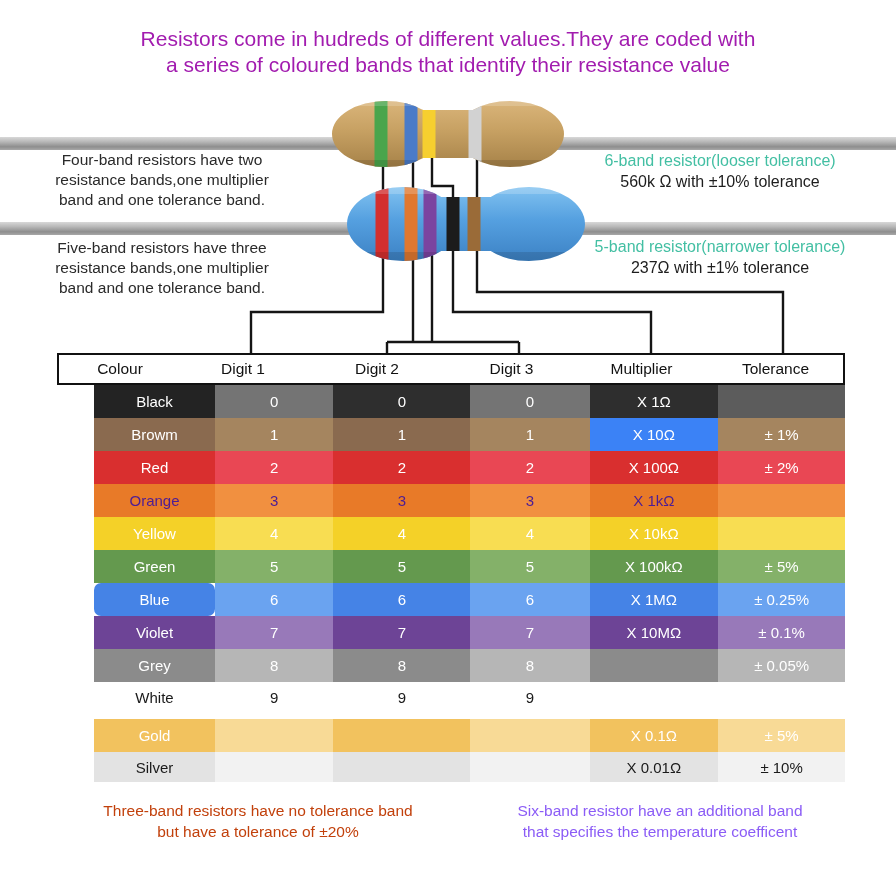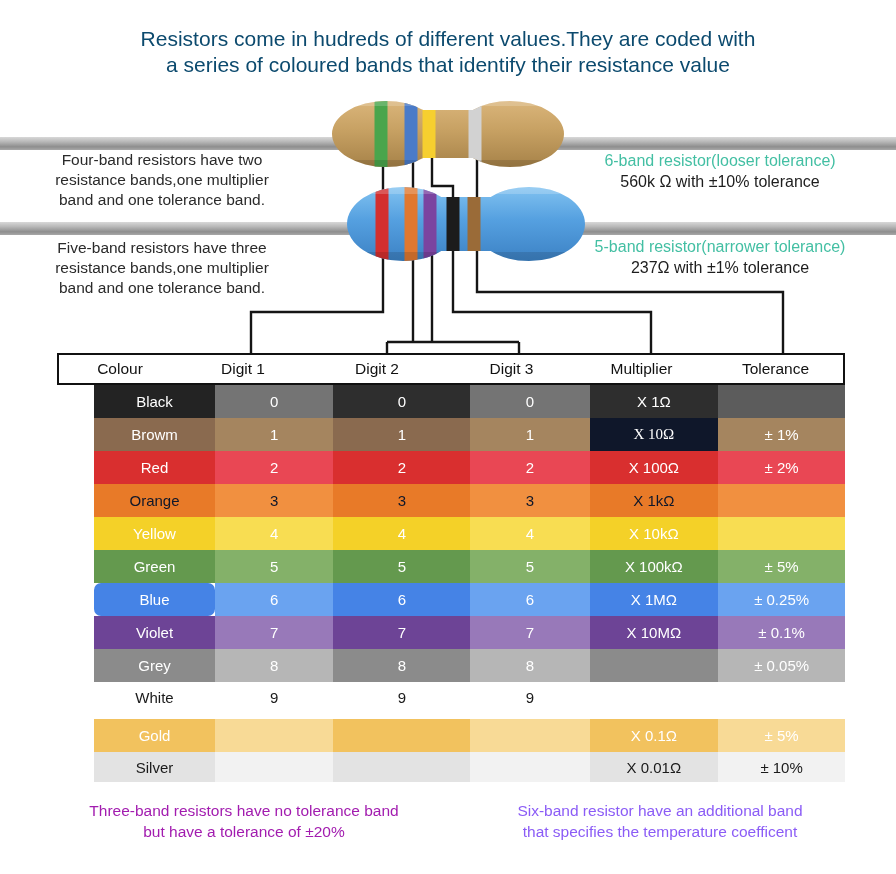--- a/index.html
+++ b/index.html
@@ -1,20 +1,20 @@
 <!DOCTYPE html>
 <html><head>
 <meta charset="utf-8">
 <style>
   html,body{margin:0;padding:0;background:#ffffff;}
   #stage{position:relative;width:896px;height:874px;background:#ffffff;overflow:hidden;
          font-family:"Liberation Sans",sans-serif;}
   .abs{position:absolute;}
   
-  .title{left:0;top:26px;width:896px;text-align:center;font-size:21px;line-height:26px;color:#0c4a6e;}
+  .title{left:0;top:26px;width:896px;text-align:center;font-size:21px;line-height:26px;color:#a21caf;}
   
   .wire{left:0;width:896px;height:13px;
         background:linear-gradient(#d8d8d8 0%,#b9b9b9 35%,#8e8e8e 75%,#a8a8a8 100%);}
   
   .note-left{width:260px;text-align:center;font-size:15.5px;line-height:20px;color:#2a2a2a;}
   .note-right{width:280px;text-align:center;}
   .note-right .head{font-size:16px;line-height:21px;}
   .note-right .detail{font-size:16px;line-height:21px;color:#1d1d1d;}
   
   .table{left:57px;top:353px;width:788px;}
@@ -139,32 +139,32 @@
       <div class="cell c2" style="background-color: rgb(46, 46, 46);">0</div>
       <div class="cell c3" style="background-color: rgb(116, 116, 116);">0</div>
       <div class="cell c4" style="background-color: rgb(46, 46, 46);">X 1Ω</div>
       <div class="cell c5" style="background-color: rgb(92, 92, 92);"></div>
     </div>
     <div class="row" style="color: rgb(255, 255, 255);">
       <div class="cell c0" style="background-color: rgb(138, 106, 79);">Browm</div>
       <div class="cell c1" style="background-color: rgb(165, 133, 95);">1</div>
       <div class="cell c2" style="background-color: rgb(138, 106, 79);">1</div>
       <div class="cell c3" style="background-color: rgb(165, 133, 95);">1</div>
-      <div class="cell c4" style="background-color: #0f172a; font-family: Liberation Serif, serif;">X 10Ω</div>
+      <div class="cell c4" style="background-color: #3b82f6;">X 10Ω</div>
       <div class="cell c5" style="background-color: rgb(165, 133, 95);">± 1%</div>
     </div>
     <div class="row" style="color: rgb(255, 255, 255);">
       <div class="cell c0" style="background-color: rgb(217, 47, 47);">Red</div>
       <div class="cell c1" style="background-color: rgb(233, 71, 84);">2</div>
       <div class="cell c2" style="background-color: rgb(217, 47, 47);">2</div>
       <div class="cell c3" style="background-color: rgb(233, 71, 84);">2</div>
       <div class="cell c4" style="background-color: rgb(217, 47, 47);">X 100Ω</div>
       <div class="cell c5" style="background-color: rgb(233, 71, 84);">± 2%</div>
     </div>
-    <div class="row" style="color: #0f172a; border-radius: 6px;">
+    <div class="row" style="color: #4c1d95; border-radius: 6px;">
       <div class="cell c0" style="background-color: rgb(232, 122, 40);">Orange</div>
       <div class="cell c1" style="background-color: rgb(241, 144, 64);">3</div>
       <div class="cell c2" style="background-color: rgb(232, 122, 40);">3</div>
       <div class="cell c3" style="background-color: rgb(241, 144, 64);">3</div>
       <div class="cell c4" style="background-color: rgb(232, 122, 40);">X 1kΩ</div>
       <div class="cell c5" style="background-color: rgb(241, 144, 64);"></div>
     </div>
     <div class="row" style="color: rgb(255, 255, 255);">
       <div class="cell c0" style="background-color: rgb(244, 209, 40);">Yellow</div>
       <div class="cell c1" style="background-color: rgb(248, 221, 82);">4</div>
@@ -225,21 +225,21 @@
     <div class="row h30" style="color: rgb(26, 26, 26);">
       <div class="cell c0" style="background-color: rgb(227, 227, 227);">Silver</div>
       <div class="cell c1" style="background-color: rgb(242, 242, 242);"></div>
       <div class="cell c2" style="background-color: rgb(227, 227, 227);"></div>
       <div class="cell c3" style="background-color: rgb(242, 242, 242);"></div>
       <div class="cell c4" style="background-color: rgb(227, 227, 227);">X 0.01Ω</div>
       <div class="cell c5" style="background-color: rgb(242, 242, 242);">± 10%</div>
     </div>
   </div>
 
-  <div class="abs bottom-note" style="left: 54px; top: 800px; width: 380px; color: #a21caf;">
+  <div class="abs bottom-note" style="left: 68px; top: 800px; width: 380px; color: #c2410c;">
     <div>Three-band resistors have no tolerance band</div>
     <div>but have a tolerance of ±20%</div>
   </div>
   <div class="abs bottom-note" style="left: 470px; top: 800px; width: 380px; color: #8b5cf6;">
     <div>Six-band resistor have an additional band</div>
     <div>that specifies the temperature coefficent</div>
   </div>
 
 </div>
 

